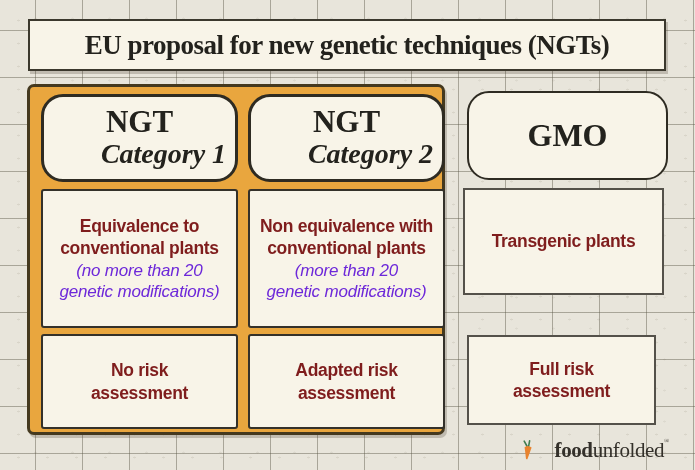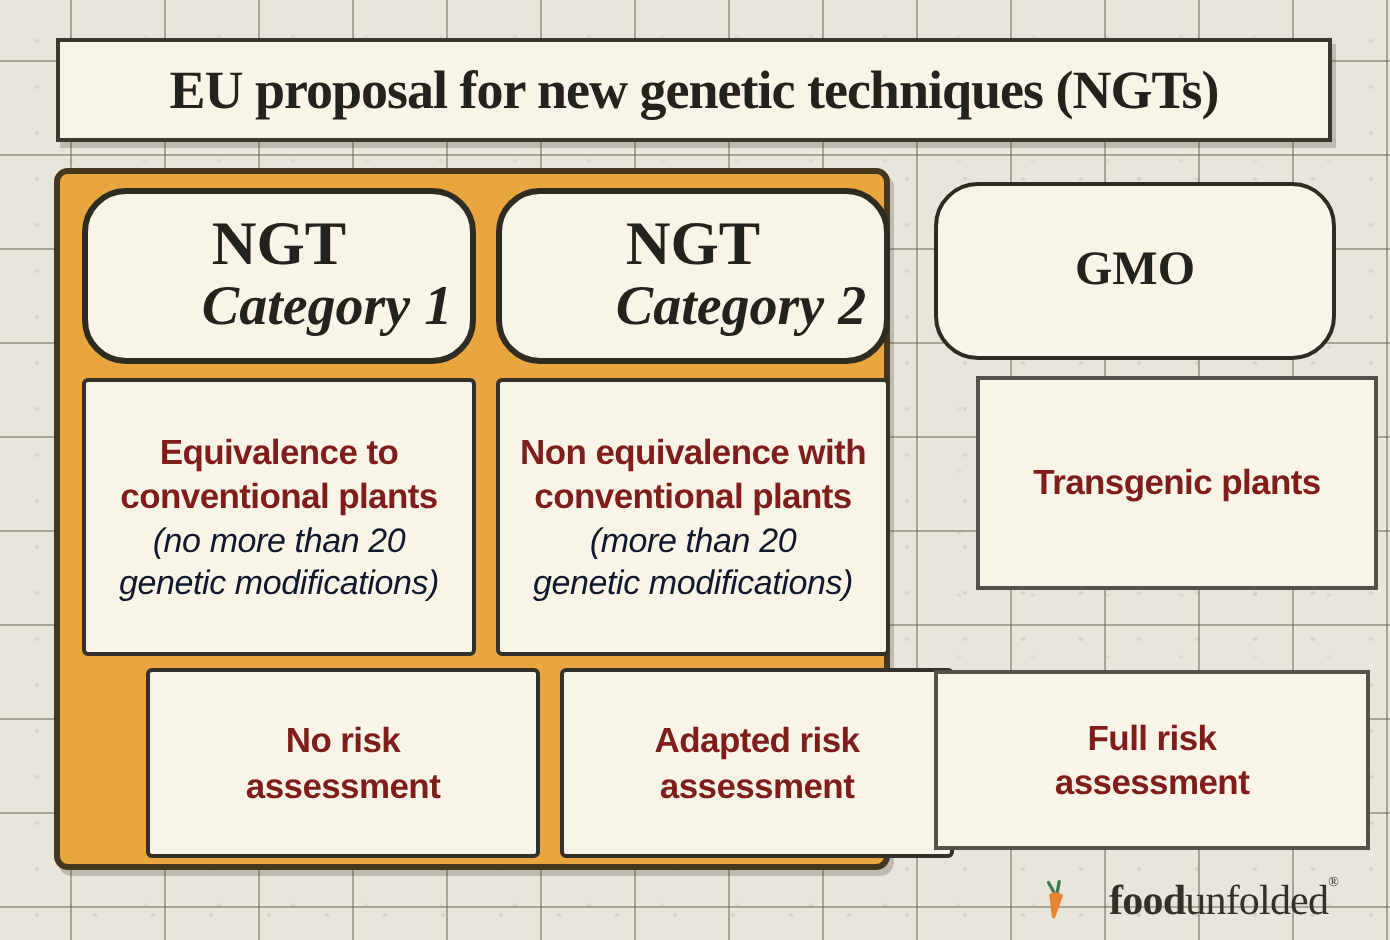--- a/index.html
+++ b/index.html
@@ -37,36 +37,36 @@
     display:flex;flex-direction:column;align-items:center;justify-content:center;
     text-align:center;
   }
   .hdr{
     border:3px solid #2e2b22;border-radius:22px;
     font-family:"Liberation Serif","DejaVu Serif",serif;color:#23221d;
   }
   .hdr .hdr-title{font-size:31px;font-weight:700;line-height:1.05;}
   .hdr .hdr-sub{font-size:28px;font-style:italic;font-weight:600;line-height:1.1;margin-left:48px;}
   .gmo-hdr{border-width:2px;}
-  .gmo-hdr .hdr-title{font-size:24px;}
+  .gmo-hdr .hdr-title{font-size:32px;}
   .body-cell{border:2px solid #34312a;border-radius:3px;}
   .gmo-cell{border:2px solid #54514a;border-radius:0;}
   .pre{white-space:pre-line;}
   .main-txt{font-size:17.5px;font-weight:700;line-height:1.26;letter-spacing:-0.3px;color:#7f1d1d;}
-  .note-txt{font-size:17px;font-style:italic;font-weight:400;line-height:1.22;letter-spacing:-0.2px;color:#0f172a;margin-top:2px;}
+  .note-txt{font-size:17px;font-style:italic;font-weight:400;line-height:1.22;letter-spacing:-0.2px;color:#6d28d9;margin-top:2px;}
   
   .c1{left:11px;width:197px;}
   .c2{left:218px;width:197px;}
   .row-hdr{top:7px;height:88px;}
   .row-mid{top:102px;height:139px;}
-  .row-bot{top:247px;height:95px;margin-left:32px;}
+  .row-bot{top:247px;height:95px;}
   
   .g-hdr{left:467px;top:91px;width:201px;height:89px;}
-  .g-mid{left:488px;top:188px;width:201px;height:107px;}
-  .g-bot{left:467px;top:335px;width:218px;height:90px;}
+  .g-mid{left:463px;top:188px;width:201px;height:107px;}
+  .g-bot{left:467px;top:335px;width:189px;height:90px;}
   .logo{
     position:absolute;right:26px;top:438px;height:24px;
     display:flex;align-items:center;gap:20px;
     font-family:"Liberation Serif","DejaVu Serif",serif;color:#33302a;
   }
   .logo .brand{font-size:21px;letter-spacing:-0.4px;line-height:1;}
   .logo .b{font-weight:700;}
   .logo .r{font-weight:400;}
   .logo sup{font-size:7px;vertical-align:top;line-height:1;position:relative;top:-2px;}
   .carrot{display:block;}

